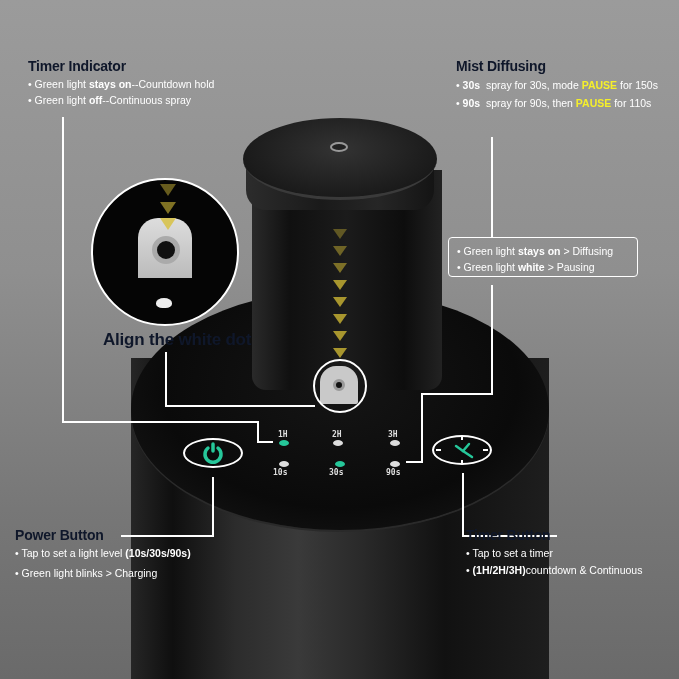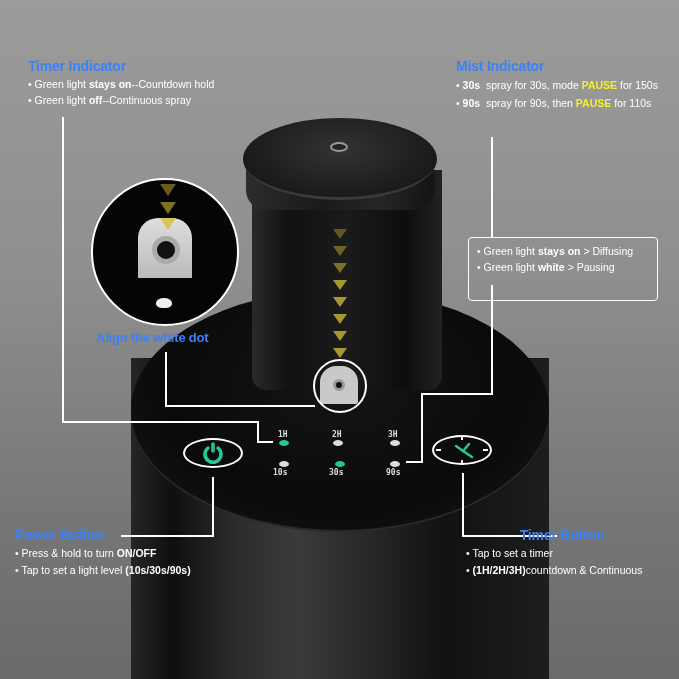--- a/index.html
+++ b/index.html
@@ -4,21 +4,21 @@
 <style>
   * { margin:0; padding:0; box-sizing:border-box; }
   html, body { width:679px; height:679px; overflow:hidden; }
   body {
     position:relative;
     background: linear-gradient(180deg, #9b9b9b 0%, #8f8f8f 40%, #777 75%, #6a6a6a 100%);
     font-family: "Liberation Sans", "DejaVu Sans", sans-serif;
     color:#fff;
   }
   .abs { position:absolute; }
-  .title { color:#3b82f6; font-weight:bold; font-size:14px; letter-spacing:-0.2px; }
+  .title { color:#0f172a; font-weight:bold; font-size:14px; letter-spacing:-0.2px; }
   .bullets { list-style:none; font-size:10.5px; line-height:16px; }
   .bullets li::before { content:"• "; }
   .bullets b { font-weight:bold; }
   .pause { color:#f5ef2a; font-weight:bold; }
   .line { position:absolute; background:#fff; }
 
   
   .base {
     left:131px; top:358px; width:418px; height:321px;
     background: linear-gradient(90deg, #262626 0%, #0f0f0f 10%, #2c2c2c 25%, #3a3a3a 40%, #2a2a2a 55%, #111 75%, #1e1e1e 100%);
@@ -93,21 +93,21 @@
 <div class="abs small-ring"></div>
 
 <div class="abs zoom-circle">
   <div class="arrow" style="left:67px;top:4px;opacity:.6;border-left-width:8px;border-right-width:8px;border-top-width:12px"></div>
   <div class="arrow" style="left:67px;top:22px;opacity:.75;border-left-width:8px;border-right-width:8px;border-top-width:12px"></div>
   <div class="abs zoom-tab"></div>
   <div class="arrow" style="left:67px;top:38px;border-left-width:8px;border-right-width:8px;border-top-width:12px;border-top-color:#d8c55a"></div>
   <div class="abs zoom-tab-ring"></div>
   <div class="abs zoom-dot"></div>
 </div>
-<div class="abs title" style="left:96px;top:330px;font-size:13px">Align the white dot</div>
+<div class="abs title" style="left:103px;top:330px;font-size:17px">Align the white dot</div>
 
 <div class="abs ctrl-btn" style="left:183px;top:438px">
   <svg width="24" height="22" viewBox="0 0 24 22">
     <path d="M7 6 A8 8 0 1 0 17 6" fill="none" stroke="#26c79a" stroke-width="3.5" stroke-linecap="round"></path>
     <line x1="12" y1="2" x2="12" y2="9" stroke="#26c79a" stroke-width="3.5" stroke-linecap="round"></line>
   </svg>
 </div>
 <div class="abs ctrl-btn" style="left:432px;top:435px">
   <svg width="56" height="28" viewBox="0 0 56 28">
     <line x1="28" y1="0" x2="28" y2="4" stroke="#fff" stroke-width="2"></line>
@@ -159,41 +159,41 @@
 
 <section class="abs" style="left:28px;top:58px">
   <div class="title">Timer Indicator</div>
   <ul class="bullets" style="margin-top:2px">
     <li><span>Green light </span><b>stays on</b><span>--Countdown hold</span></li>
     <li><span>Green light </span><b>off</b><span>--Continuous spray</span></li>
   </ul>
 </section>
 
 <section class="abs" style="left:456px;top:58px">
-  <div class="title">Mist Indicator</div>
+  <div class="title">Mist Diffusing</div>
   <ul class="bullets" style="margin-top:2px;line-height:18px">
     <li><b>30s</b>&nbsp; <span>spray for 30s, mode</span> <span class="pause">PAUSE</span> <span>for 150s</span></li>
     <li><b>90s</b>&nbsp; <span>spray for 90s, then</span> <span class="pause">PAUSE</span> <span>for 110s</span></li>
   </ul>
 </section>
 
-<section class="abs callout-box" style="left:468px;top:237px;width:190px;height:64px">
+<section class="abs callout-box" style="left:448px;top:237px;width:190px;height:40px">
   <ul class="bullets">
     <li><span>Green light </span><b>stays on</b><span> &gt; Diffusing</span></li>
     <li><span>Green light </span><b>white</b><span> &gt; Pausing</span></li>
   </ul>
 </section>
 
 <section class="abs" style="left:15px;top:527px">
   <div class="title">Power Button</div>
   <ul class="bullets" style="margin-top:2px;line-height:17px">
-    <li><span>Press &amp; hold to turn </span><b>ON/OFF</b></li>
     <li><span>Tap to set a light level </span><b>(10s/30s/90s)</b></li>
+    <li style="margin-top:3px"><span>Green light blinks &gt; Charging</span></li>
   </ul>
 </section>
 
 <section class="abs" style="left:466px;top:527px;width:200px">
-  <div class="title" style="text-align:center;padding-right:8px">Timer Button</div>
+  <div class="title" style="text-align:left;padding-right:8px">Timer Button</div>
   <ul class="bullets" style="margin-top:2px;line-height:17px">
     <li><span>Tap to set a timer</span></li>
     <li><b>(1H/2H/3H)</b><span>countdown &amp; Continuous</span></li>
   </ul>
 </section>
 
 </body></html>

